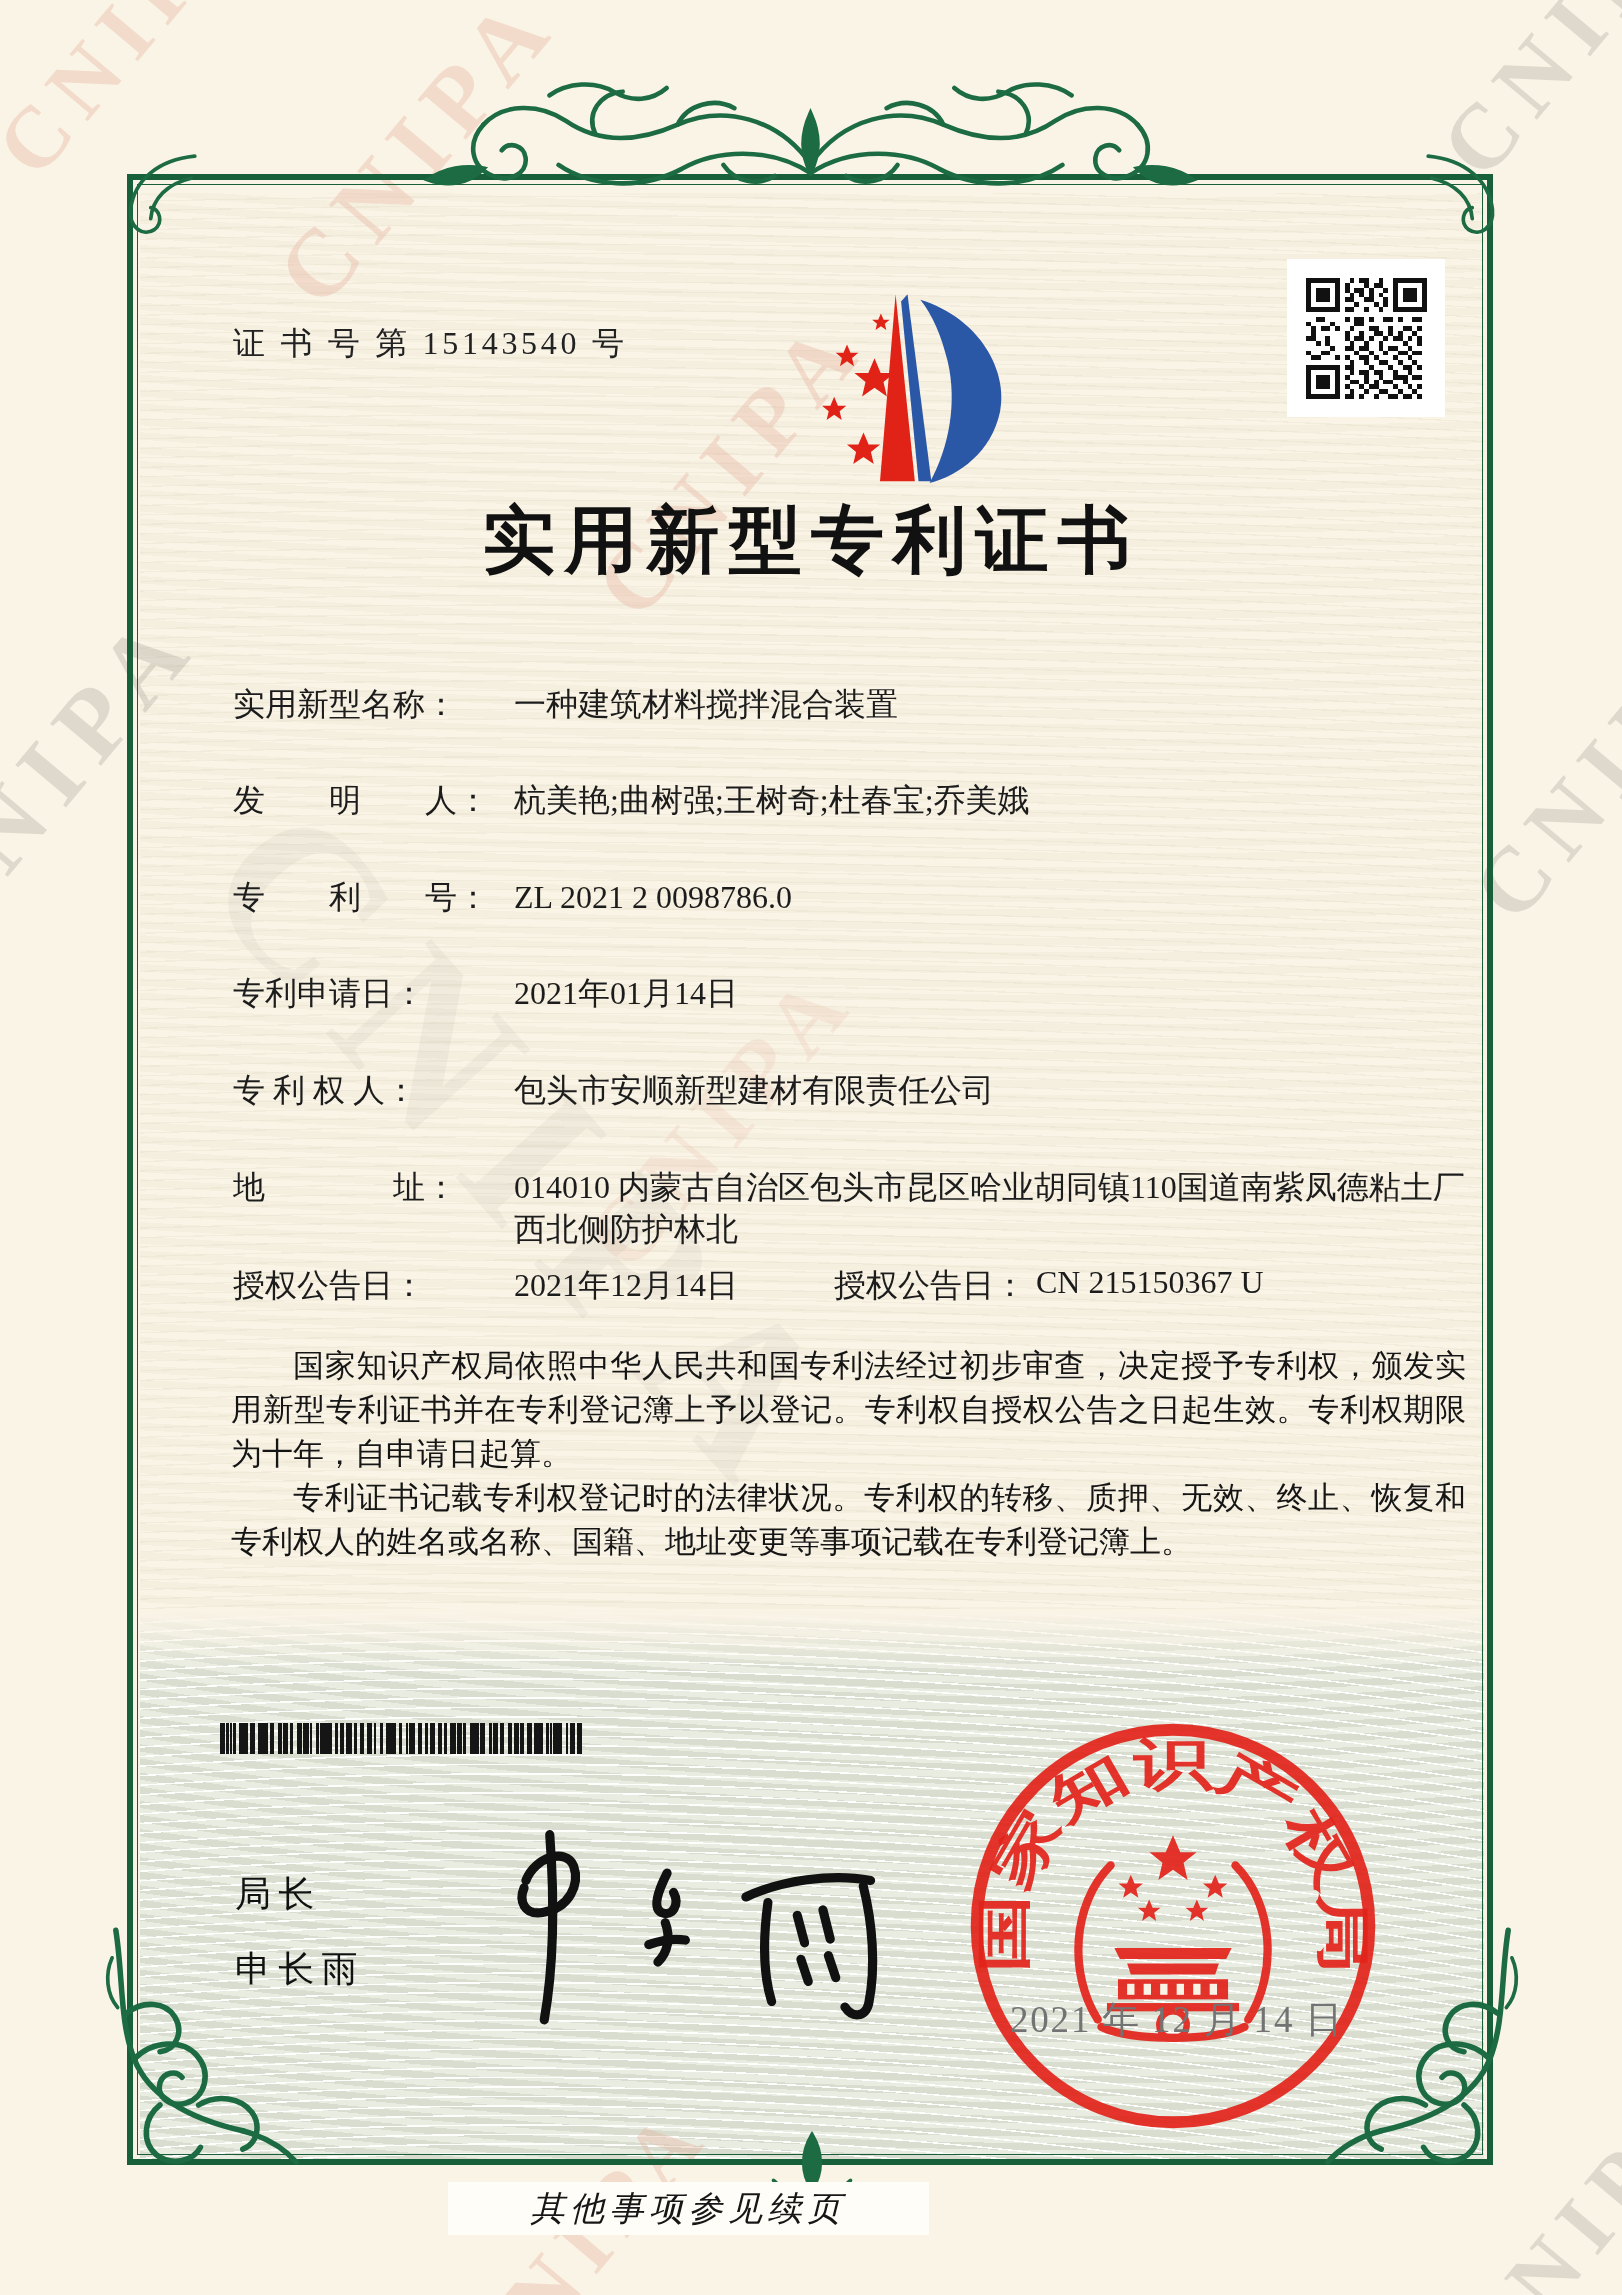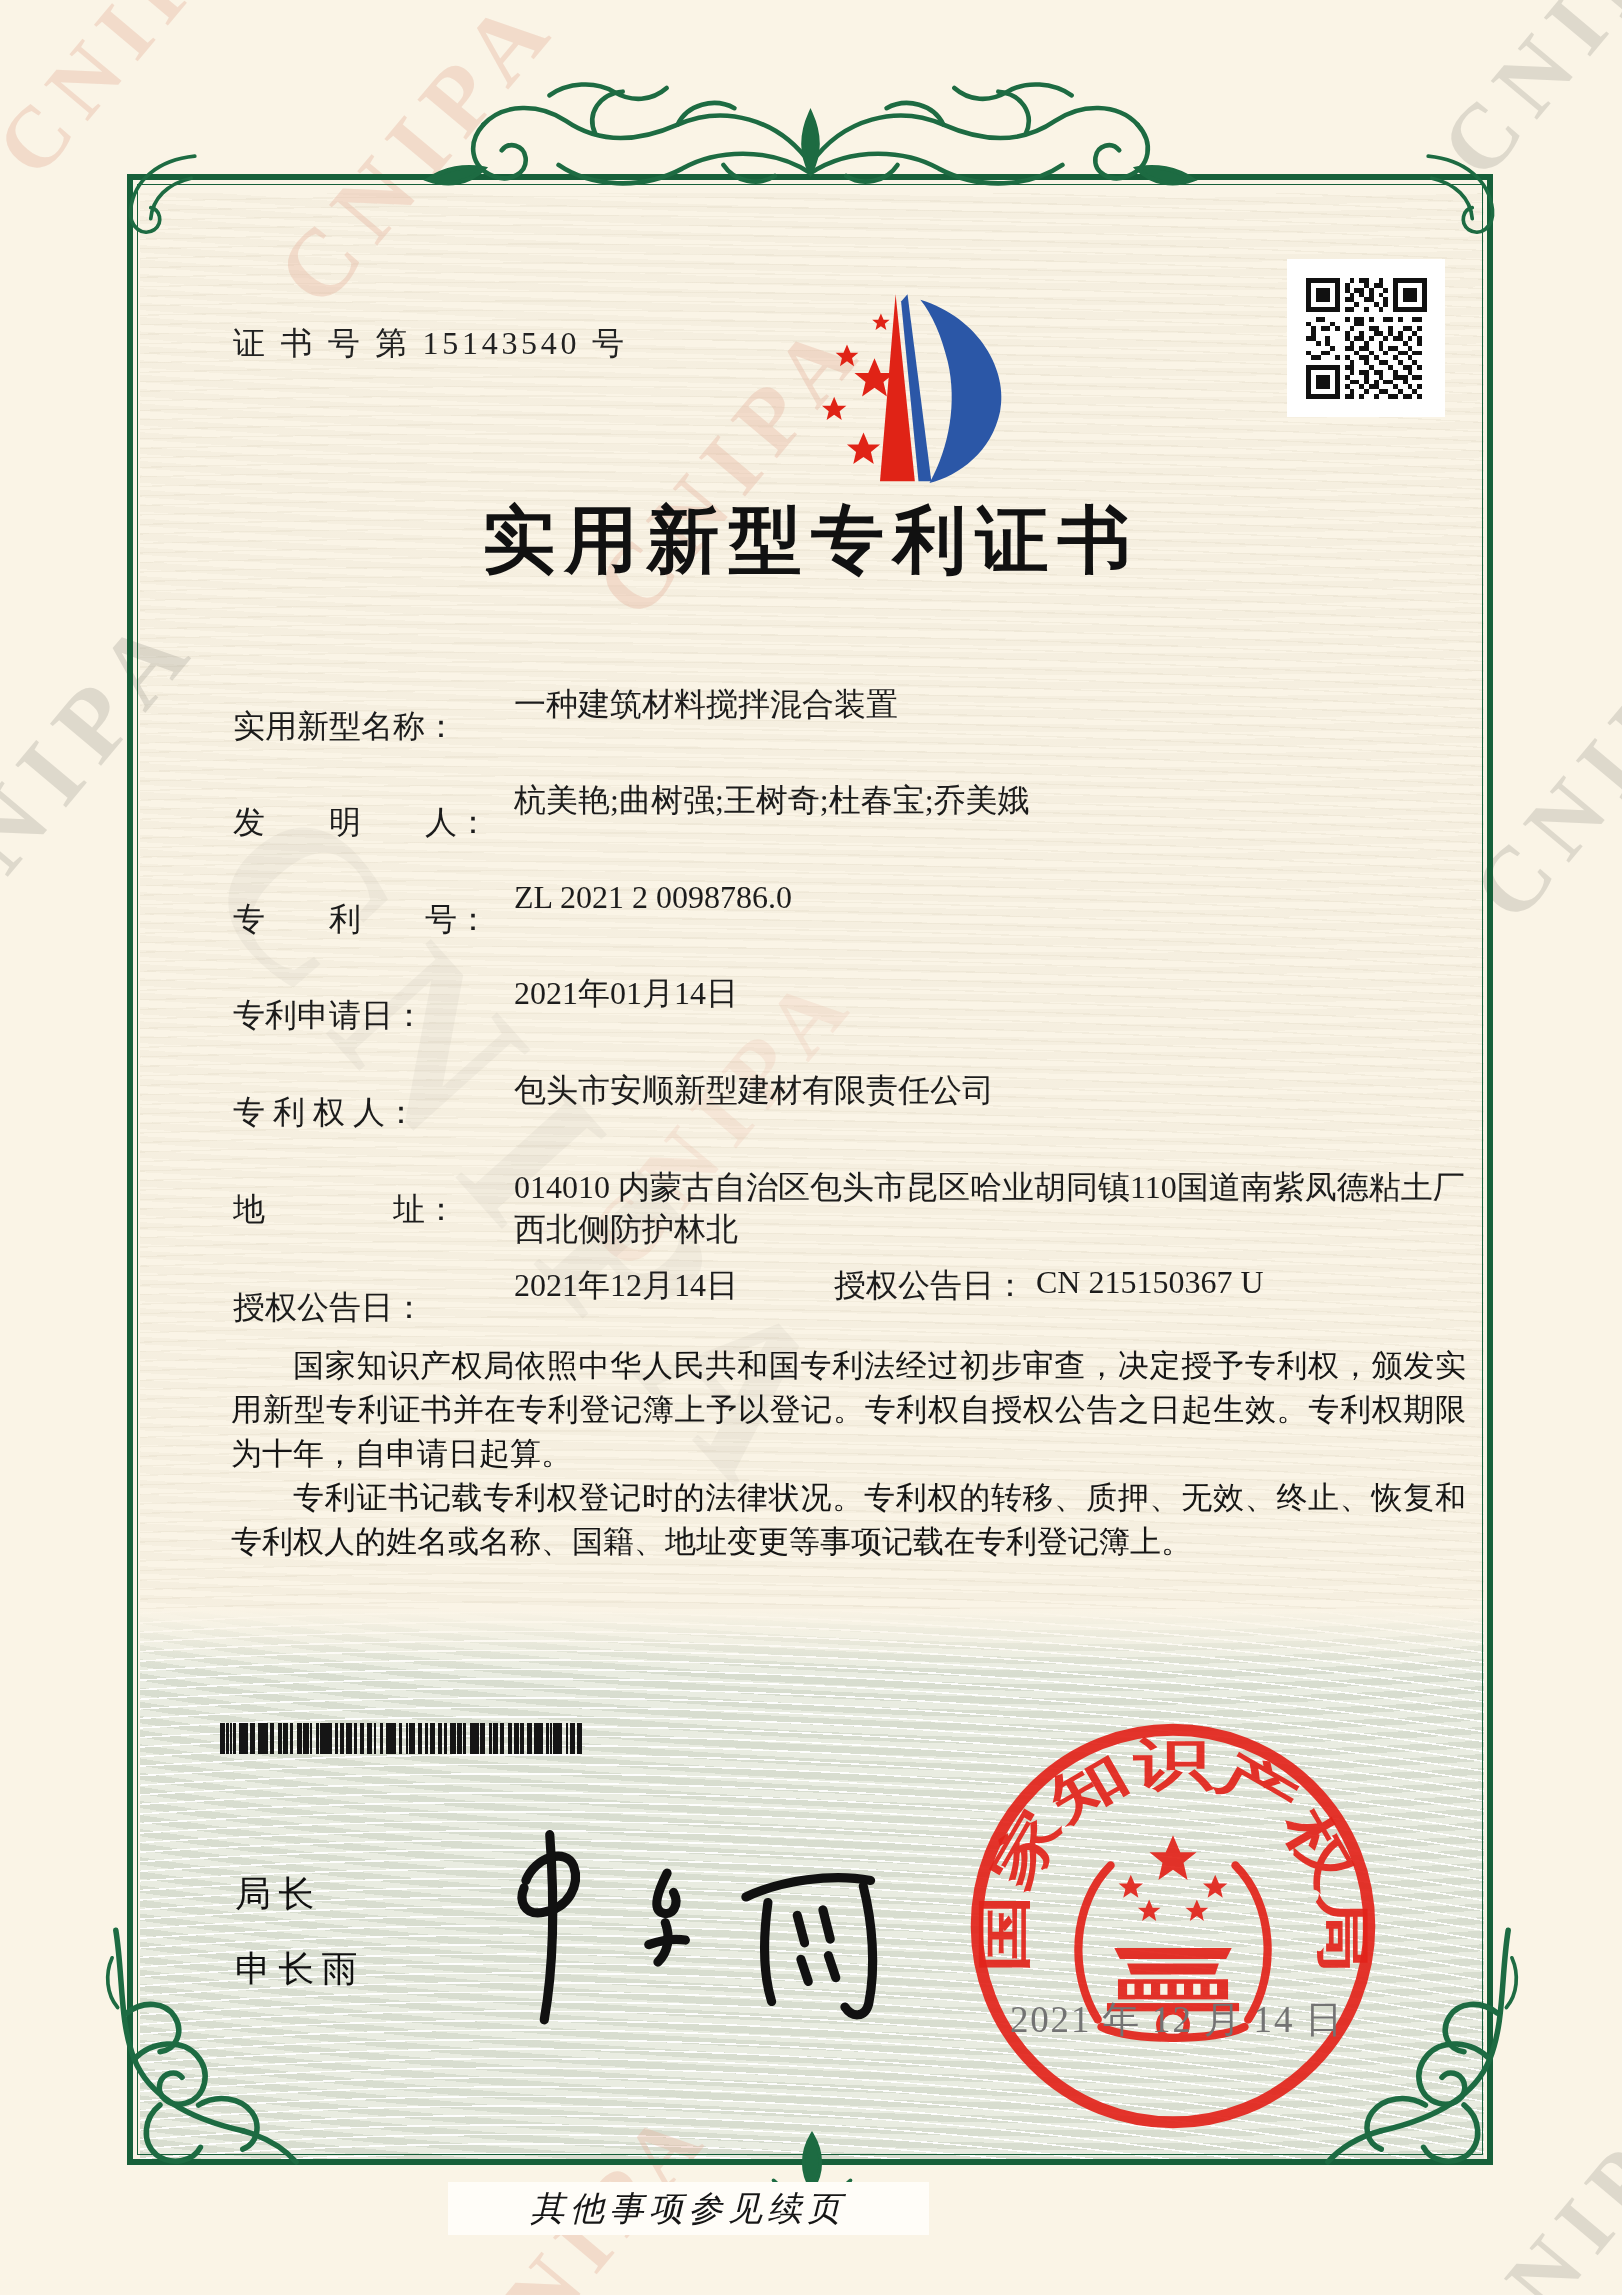--- a/index.html
+++ b/index.html
@@ -71,21 +71,21 @@
     position:absolute;z-index:6;left:1287px;top:259px;width:158px;height:158px;
     background:#fff;display:flex;align-items:center;justify-content:center;
   }
   .doc-title{
     position:absolute;z-index:6;left:129px;top:492px;width:1364px;
     text-align:center;font-size:73px;font-weight:bold;letter-spacing:9.2px;
     color:#111;
   }
   
   .fld{position:absolute;z-index:6;font-size:32px;color:#1c1c1c;}
-  .fld .lbl{position:absolute;left:233px;top:0;white-space:nowrap;margin-top:22px;}
+  .fld .lbl{position:absolute;left:233px;top:0;white-space:nowrap;}
   .fld .val{position:absolute;left:514px;top:0;width:975px;line-height:42px;}
   .f-name{top:683px;}
   .f-inventor{top:779px;}
   .f-patno{top:876px;}
   .f-filing{top:972px;}
   .f-patentee{top:1069px;}
   .f-address{top:1166px;}
   .f-grant{top:1264px;}
   .grant-no-lbl{position:absolute;left:834px;top:0;white-space:nowrap;}
   .grant-no-val{position:absolute;left:1036px;top:0;white-space:nowrap;}

